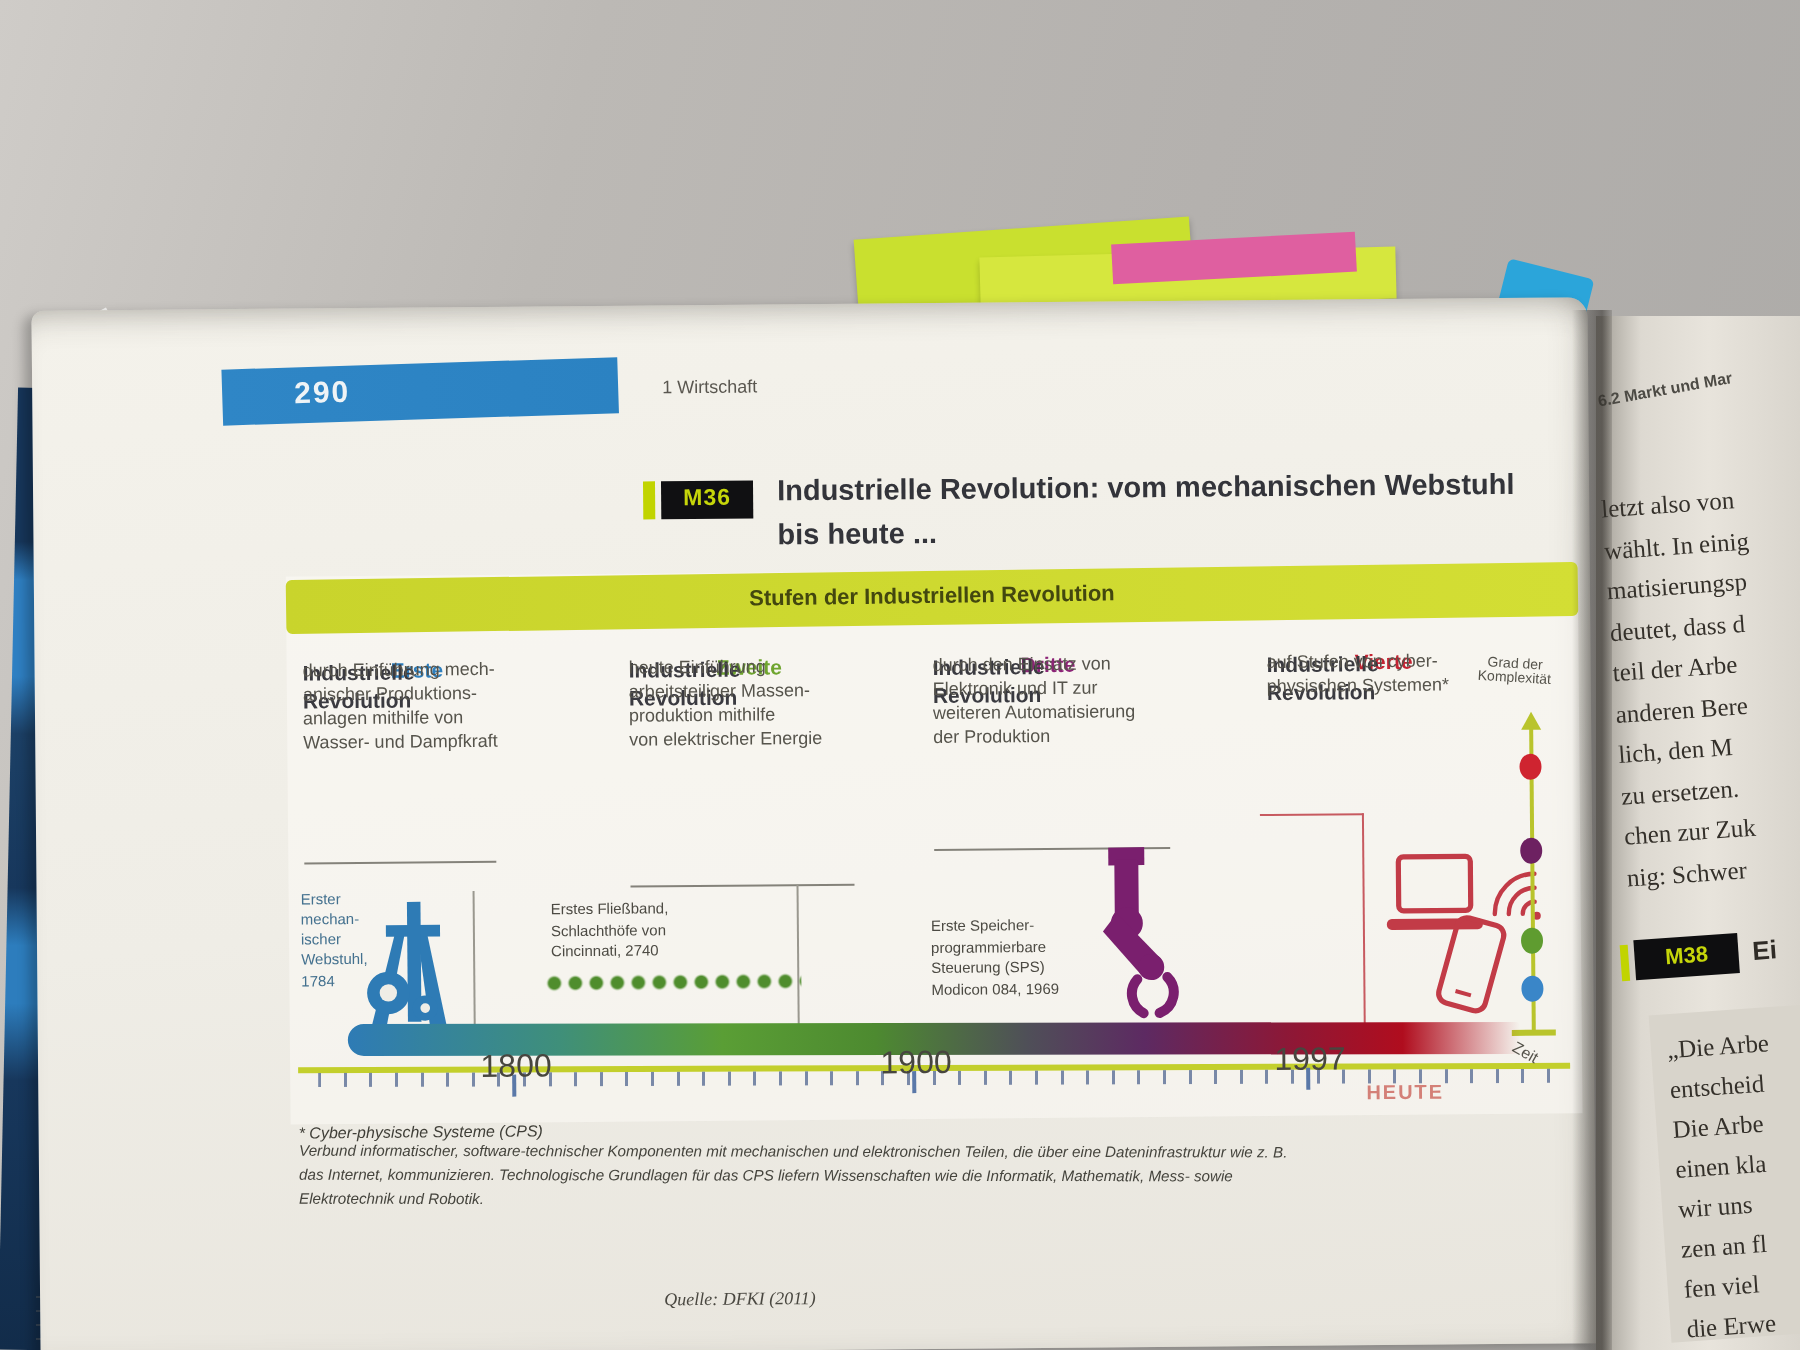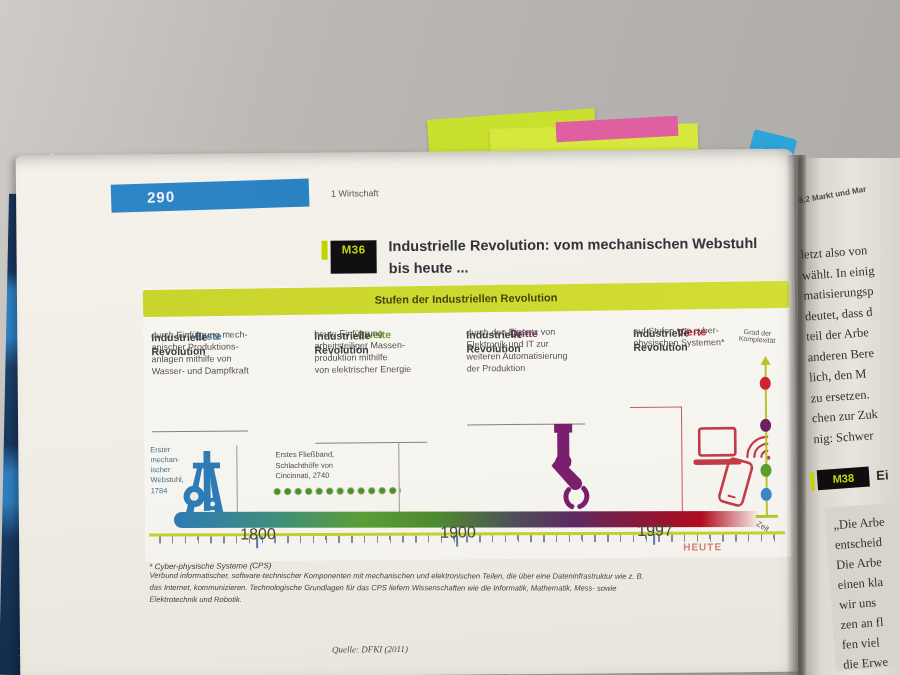--- a/index.html
+++ b/index.html
@@ -32,21 +32,21 @@
   
   .left-page{left:18px;top:152px;width:778px;height:523px;border-radius:6px 10px 0 0;transform:rotate(-.5deg);
     background:linear-gradient(175deg,#f4f2eb 0%,#efede6 55%,#e8e5dd 100%);
     box-shadow:-4px 2px 6px rgba(0,0,0,.25),inset -10px 0 18px -10px rgba(60,55,50,.35),inset 0 14px 16px -12px rgba(60,55,50,.3);}
 
   .header-bar{left:95px;top:28px;width:198px;height:28px;background:linear-gradient(90deg,#2f86c6,#2b82c2);
     transform:rotate(-1.3deg);color:#eef3f6;font-weight:bold;font-size:15px;line-height:28px;padding-left:36px;letter-spacing:1px;}
   .chapter-head{left:315px;top:36px;font-size:9px;color:#5a5750;}
 
   .m36-accent{left:305px;top:88px;width:6px;height:19px;background:#c1d400;}
-  .m36-box{left:314px;top:88px;width:46px;height:33px;background:#101012;color:#c6d60a;font-weight:bold;font-size:11.5px;text-align:center;line-height:19px;letter-spacing:.5px;}
+  .m36-box{left:314px;top:88px;width:46px;height:19px;background:#101012;color:#c6d60a;font-weight:bold;font-size:11.5px;text-align:center;line-height:19px;letter-spacing:.5px;}
   .m36-title{left:372px;top:83px;font-size:14.5px;font-weight:bold;color:#33343a;line-height:1.55;white-space:pre-line;}
 
   .info-panel{left:126px;top:134px;width:646px;height:274px;background:rgba(253,252,247,.5);}
   .banner{left:126px;top:134px;width:646px;height:27px;border-radius:3px;transform:rotate(-.3deg);
     background:linear-gradient(90deg,#c9d42c,#d3de34);color:#43470f;font-weight:bold;font-size:11px;text-align:center;line-height:27px;}
 
   .col{width:155px;}
   .col1{left:134px;top:176px}.col2{left:297px;top:176px}.col3{left:449px;top:176px}.col4{left:616px;top:176px}
   .ord{position:static;display:block;font-weight:bold;font-size:10.5px;margin-left:44px;}
   .col1 .ord{color:#2e7fbe}.col2 .ord{color:#6fa52f}.col3 .ord{color:#8c2476}.col4 .ord{color:#c32433}
@@ -207,20 +207,24 @@
       </g>
       <circle cx="16" cy="48" r="4.5" fill="#efede6"></circle>
       <circle cx="35" cy="56" r="2.5" fill="#efede6"></circle>
     </svg>
 
     <div class="ms2">Erstes Fließband,
 Schlachthöfe von
 Cincinnati, 2740</div>
     <div class="conveyor"></div>
 
+    <div class="ms3">Erste Speicher-
+programmierbare
+Steuerung (SPS)
+Modicon 084, 1969</div>
     <svg class="robot" viewBox="0 0 56 88">
       <g fill="#7a1f6e">
         <rect x="19" y="0" width="18" height="9"></rect>
         <rect x="22" y="6" width="12" height="30" rx="2"></rect>
         <circle cx="28" cy="38" r="8"></circle>
         <path d="M23 33 L45 56 L36 65 L16 42 Z"></path>
         <circle cx="40" cy="60" r="6.5"></circle>
       </g>
       <g fill="none" stroke="#7a1f6e" stroke-width="5" stroke-linecap="round">
         <path d="M33 66 a11 11 0 0 0 3 17"></path>

